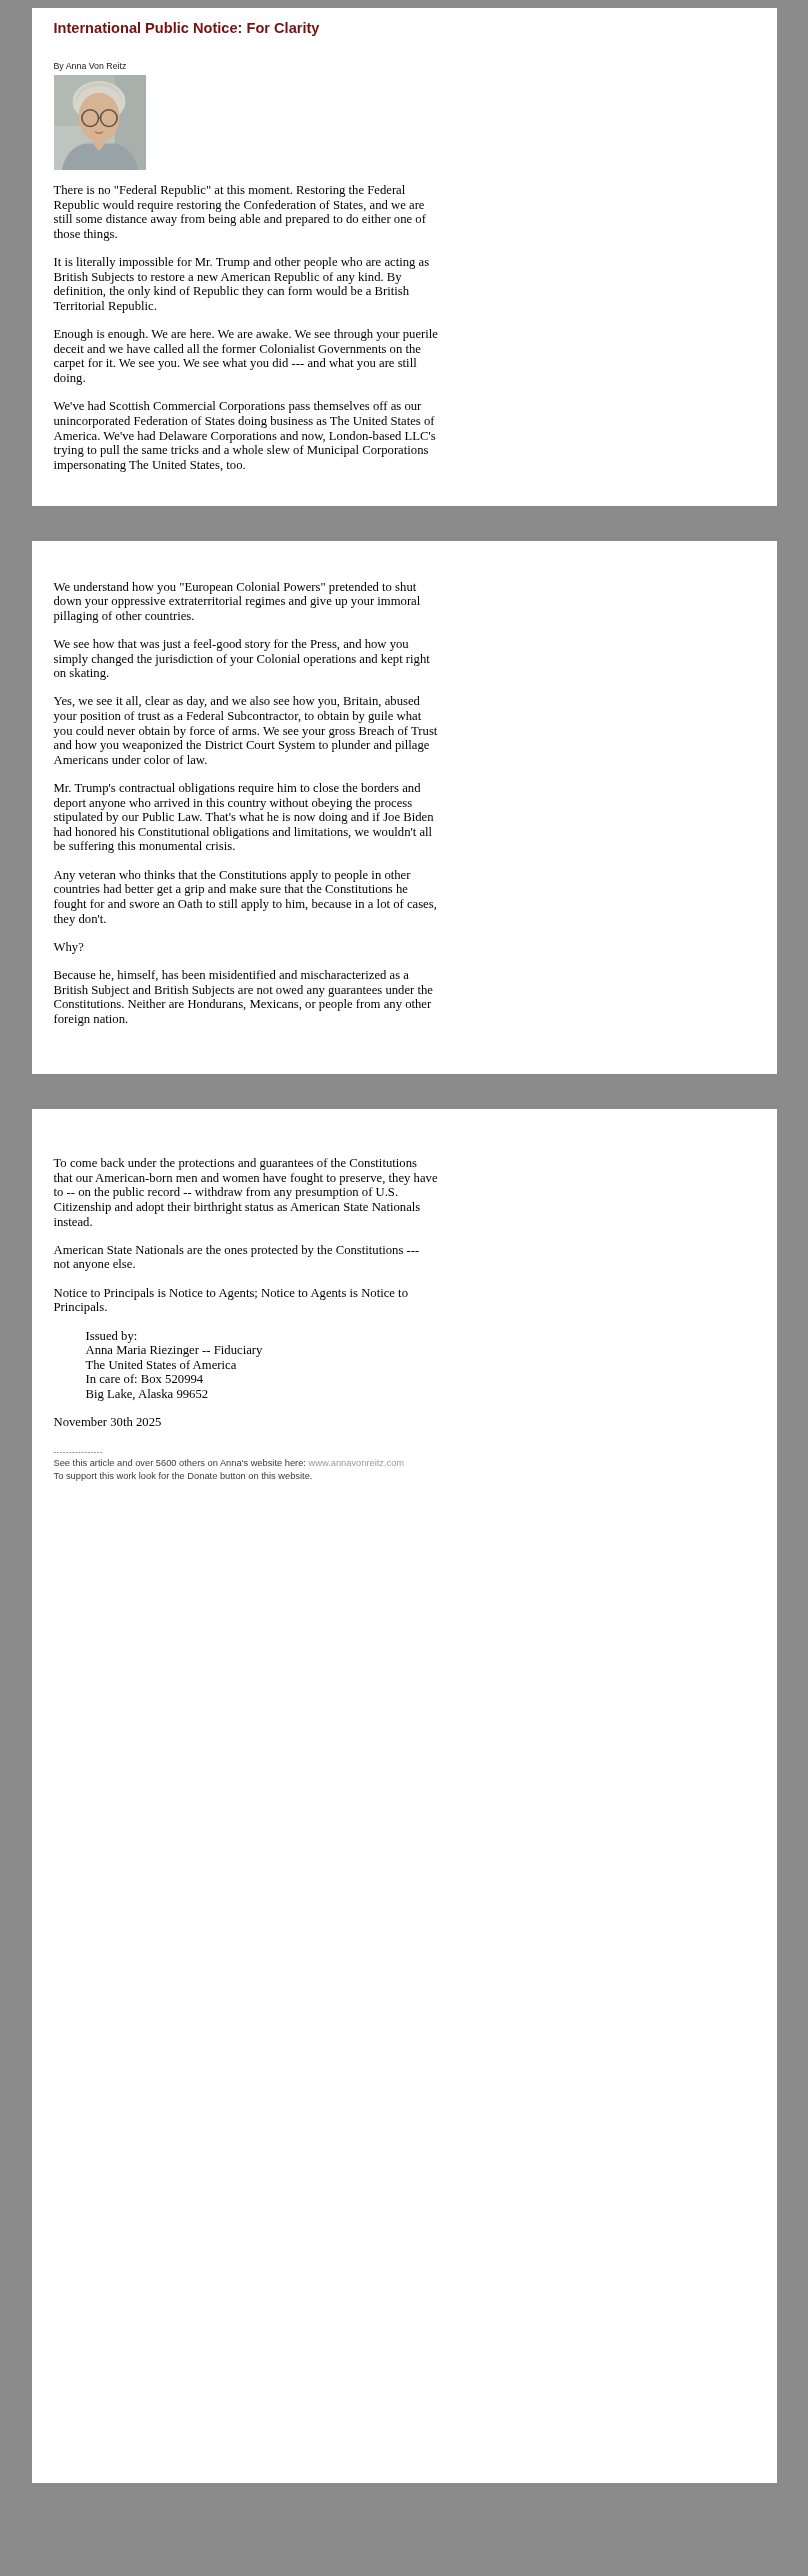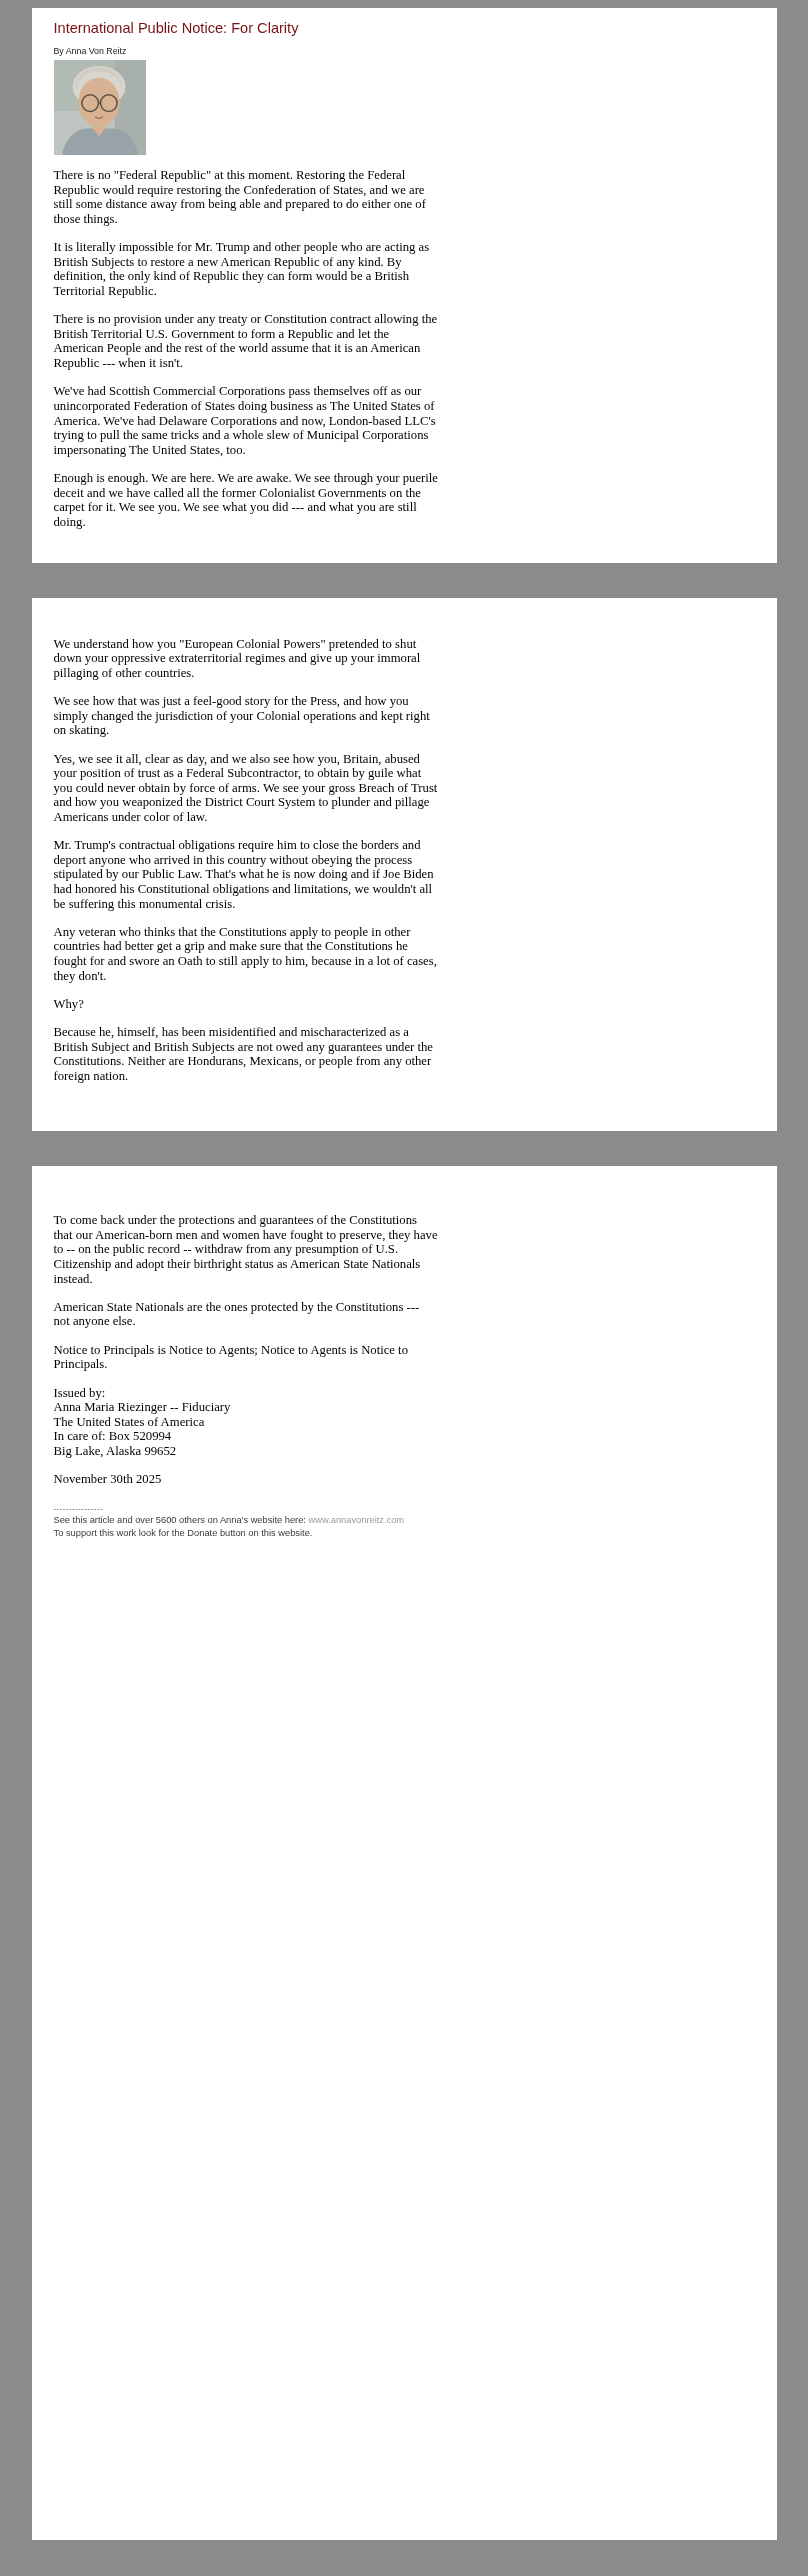--- a/index.html
+++ b/index.html
@@ -13,23 +13,23 @@
   .page { background: #ffffff; }
   .page + .page { margin-top: 35px; }
   .page-1 { padding: 12.7px 21.5px 19.5px 21.5px; }
   .page-2 { padding: 39px 21.5px 34px 21.5px; }
   .page-3 { padding: 47px 21.5px 9.8px 21.5px; min-height: 1374px; }
   .content { width: 385px; }
 
   .title {
     font-family: "Liberation Sans", "DejaVu Sans", sans-serif;
     font-size: 14.6px;
-    font-weight: normal;
+    font-weight: bold;
     color: #7a1111;
-    margin-bottom: 10px;
+    margin-bottom: 25px;
   }
   .byline {
     font-family: "Liberation Sans", "DejaVu Sans", sans-serif;
     font-size: 8.8px;
     color: #1a1a1a;
     margin-bottom: 4px;
   }
   .photo {
     width: 92px;
     height: 95px;
@@ -38,21 +38,21 @@
     overflow: hidden;
     cursor: pointer;
   }
   .photo svg { display: block; }
 
   .para {
     font-size: 12.7px;
     line-height: 14.6px;
     margin: 0 0 13.7px 0;
   }
-  .issued-block { margin-top: 0; }
+  .issued-block { margin-top: 0; margin-left: 32px; }
   .issued-line { font-size: 12.7px; line-height: 14.6px; }
   .date { font-size: 12.7px; line-height: 14.6px; margin-top: 13.7px; }
 
   .divider {
     font-family: "Liberation Sans", "DejaVu Sans", sans-serif;
     font-size: 7.8px;
     letter-spacing: 0.5px;
     color: #444444;
     margin-top: 17.6px;
     line-height: 9.8px;
@@ -91,23 +91,22 @@
           <circle cx="56" cy="44" r="8.5" fill="none" stroke="#5f5245" stroke-width="1.6"></circle>
           <line x1="45" y1="44" x2="48" y2="44" stroke="#5f5245" stroke-width="1.4"></line>
           <path d="M42 58 Q46 61 50 58" fill="none" stroke="#9c6f55" stroke-width="1.3"></path>
           <path d="M8 97 Q13 74 32 70 L62 70 Q81 74 86 97 Z" fill="#97a3a6"></path>
           <path d="M38 68 L46 78 L54 68 Z" fill="#d8b393"></path>
         </svg>
       </span>
 
       <p class="para">There is no "Federal Republic" at this moment.  Restoring the Federal Republic would require restoring the Confederation of States, and we are still some distance away from being able and prepared to do either one of those things.</p>
       <p class="para">It is literally impossible for Mr. Trump and other people who are acting as British Subjects to restore a new American Republic of any kind.  By definition, the only kind of Republic they can form would be a British Territorial Republic.</p>
-      <p class="para">There is no provision under any treaty or Constitution contract allowing the British Territorial U.S. Government to form a Republic and let the American People and the rest of the world assume that it is an American Republic --- when it isn't.</p>
+      <p class="para">Enough is enough.  We are here.  We are awake. We see through your puerile deceit and we have called all the former Colonialist Governments on the carpet for it.  We see you.  We see what you did --- and what you are still doing.</p>
       <p class="para">We've had Scottish Commercial Corporations pass themselves off as our unincorporated Federation of States doing business as The United States of America.  We've had Delaware Corporations and now, London-based LLC's trying to pull the same tricks and a whole slew of Municipal Corporations impersonating The United States, too.</p>
-      <p class="para">Enough is enough.  We are here.  We are awake. We see through your puerile deceit and we have called all the former Colonialist Governments on the carpet for it.  We see you.  We see what you did --- and what you are still doing.</p>
     </div>
   </section>
 
   <section class="page page-2">
     <div class="content">
       <p class="para">We understand how you "European Colonial Powers" pretended to shut down your oppressive extraterritorial regimes and give up your immoral pillaging of other countries.</p>
       <p class="para">We see how that was just a feel-good story for the Press, and how you simply changed the jurisdiction of your Colonial operations and kept right on skating.</p>
       <p class="para">Yes, we see it all, clear as day, and we also see how you, Britain, abused your position of trust as a Federal Subcontractor, to obtain by guile what you could never obtain by force of arms.  We see your gross Breach of Trust and how you weaponized the District Court System to plunder and pillage Americans under color of law.</p>
       <p class="para">Mr. Trump's contractual obligations require him to close the borders and deport anyone who arrived in this country without obeying the process stipulated by our Public Law.  That's what he is now doing and if Joe Biden had honored his Constitutional obligations and limitations, we wouldn't all be suffering this monumental crisis.</p>
       <p class="para">Any veteran who thinks that the Constitutions apply to people in other countries had better get a grip and make sure that the Constitutions he fought for and swore an Oath to still apply to him, because in a lot of cases, they don't.</p>

